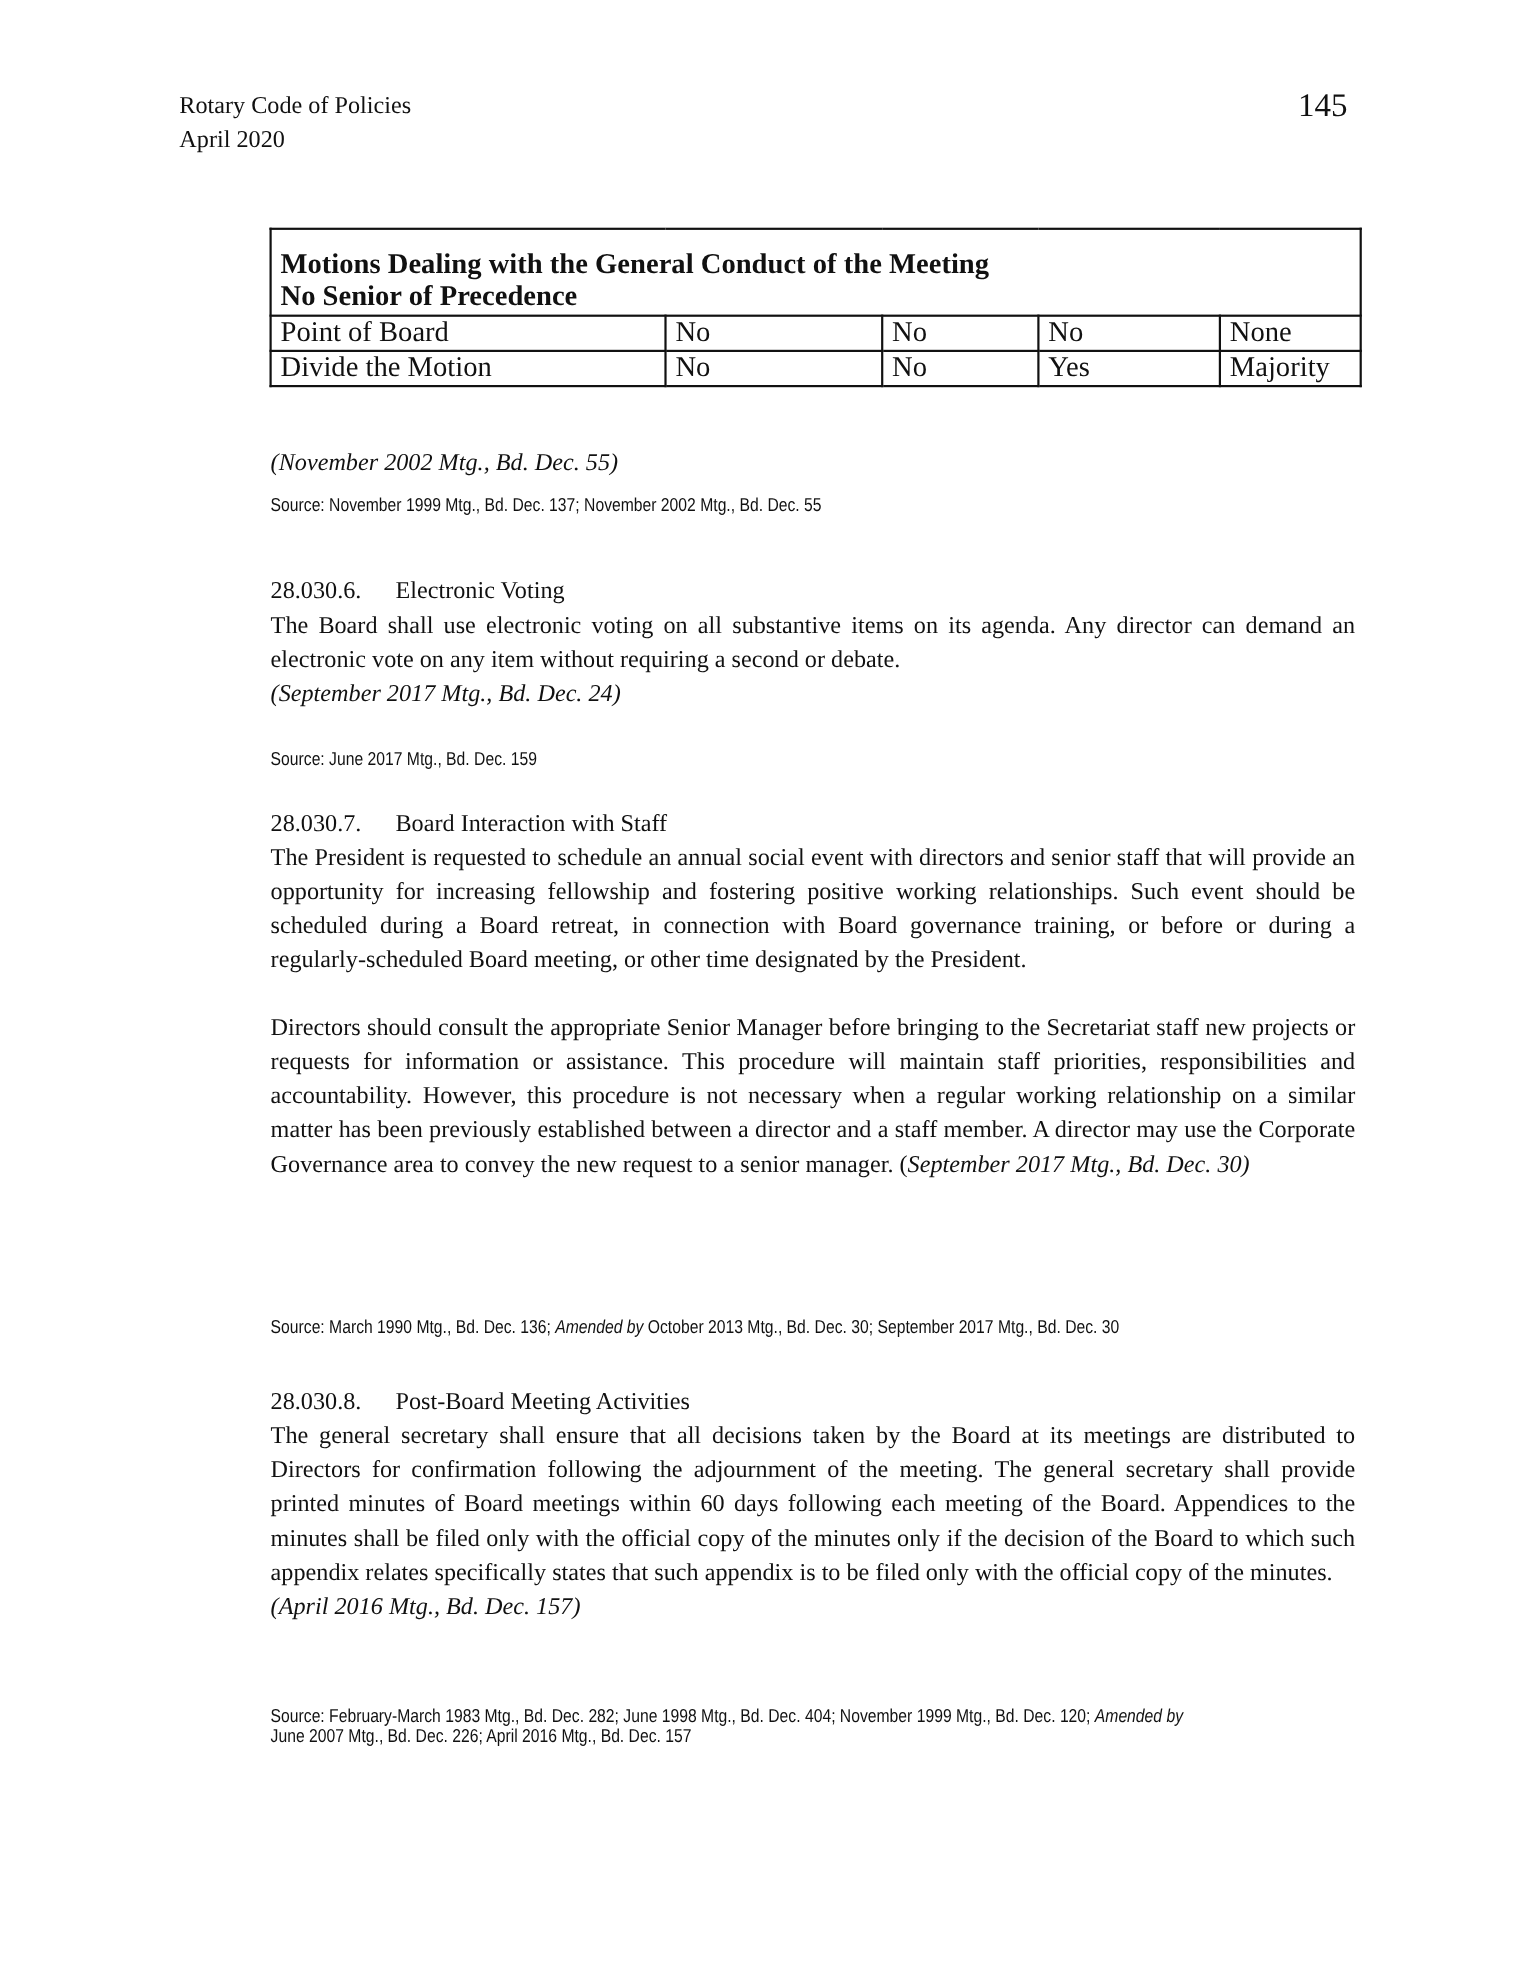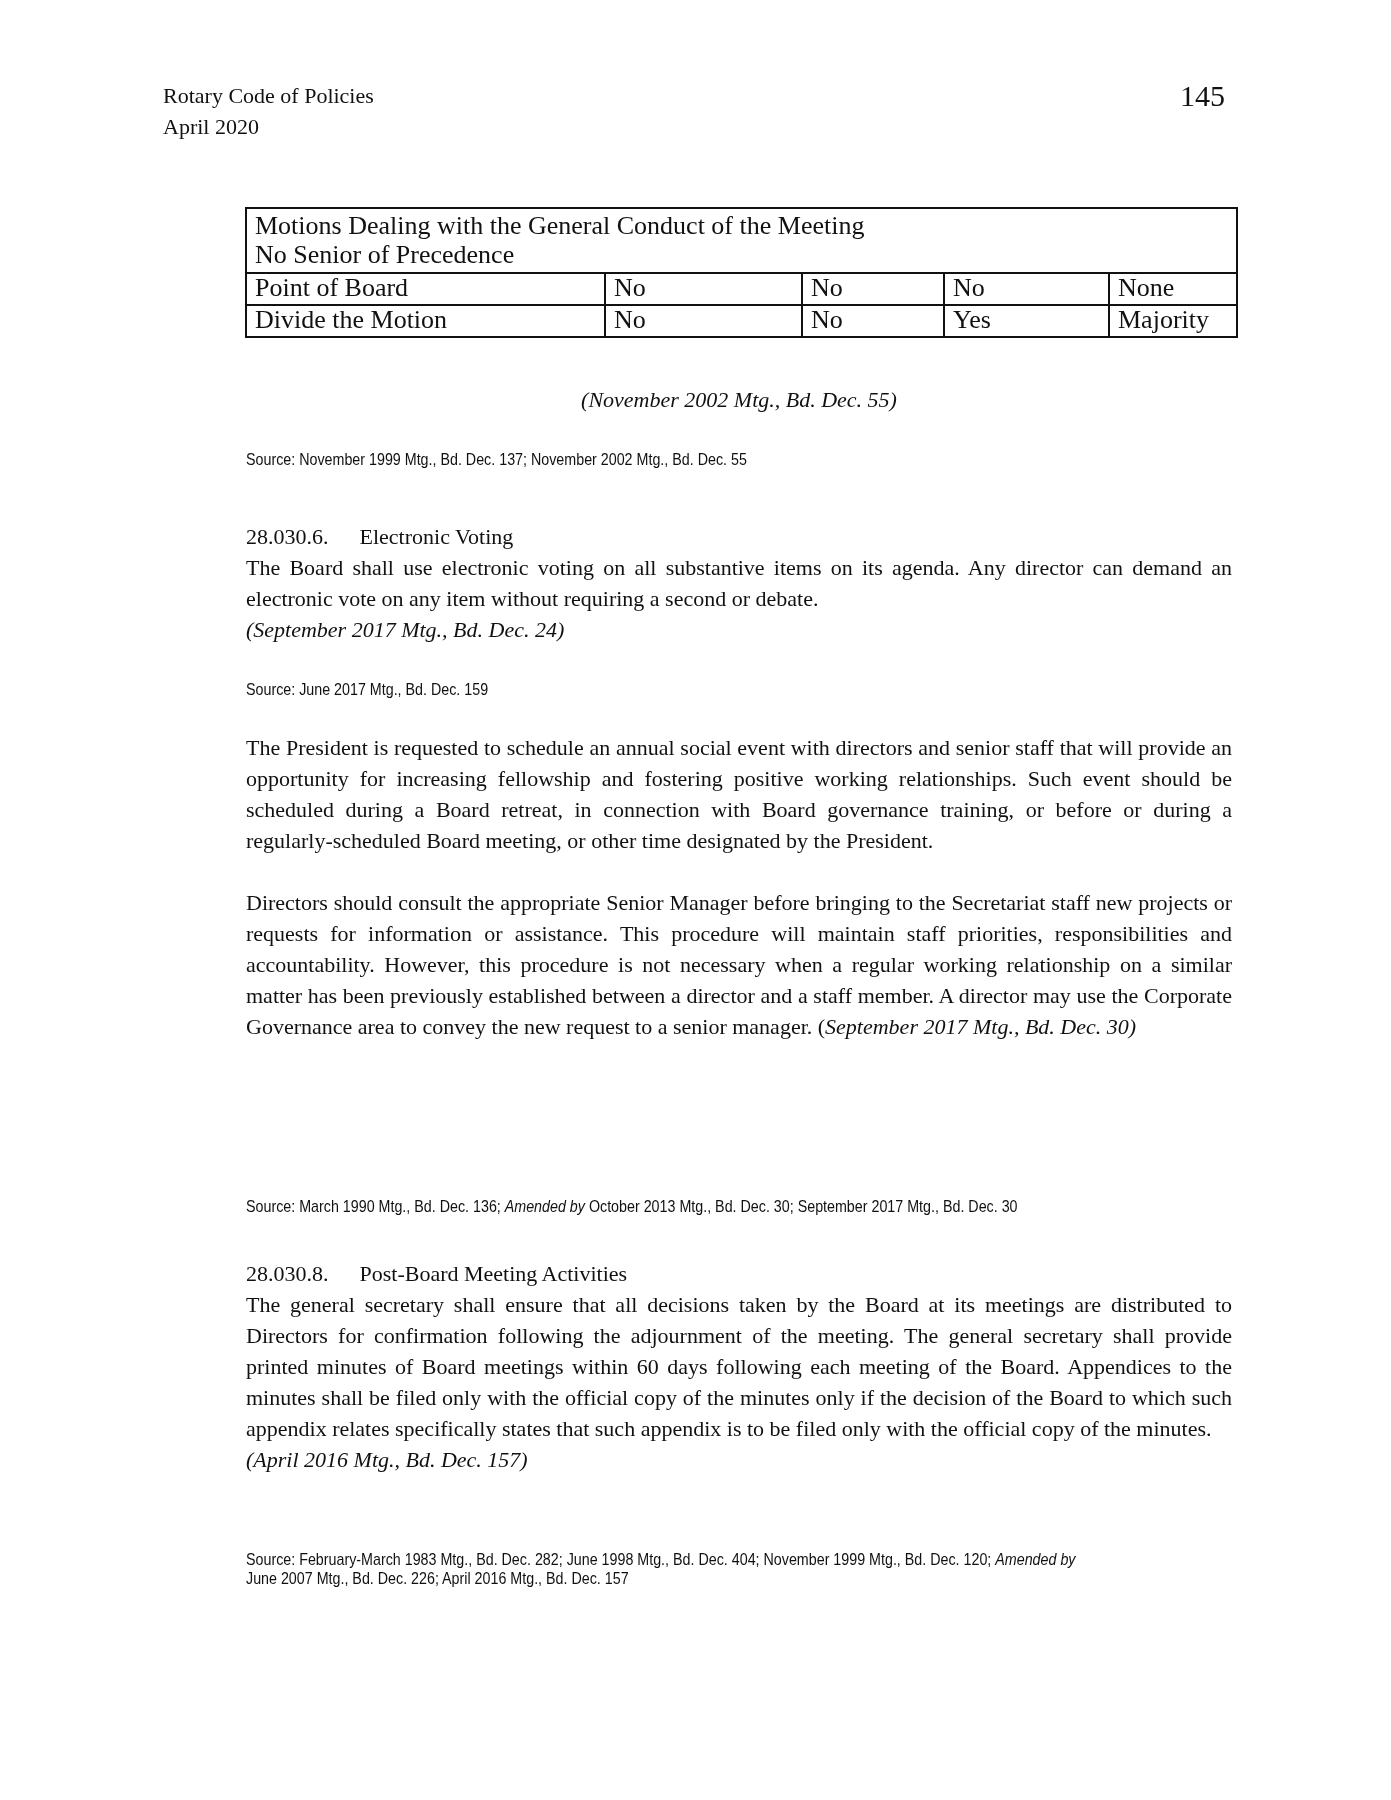--- a/index.html
+++ b/index.html
@@ -11,21 +11,21 @@
   .block { left: 246px; width: 986px; }
   .justify { text-align: justify; text-align-last: left; }
   .u { text-underline-offset: 3px; text-decoration-thickness: 2px; margin-left: 20px; }
   .it { font-style: italic; }
   .source { font-family: "Liberation Sans", "DejaVu Sans", sans-serif; font-size: 17px; line-height: 19px;
             transform: scaleX(0.84); transform-origin: left top; white-space: nowrap; }
   .source .it { font-style: italic; }
   table.motions { position: absolute; left: 245px; top: 207px; width: 993px; border-collapse: collapse;
                   font-family: "Liberation Serif", serif; font-size: 26px; }
   table.motions td { border: 2px solid #111; padding: 0 0 0 8px; height: 30px; line-height: 28px; vertical-align: top; white-space: nowrap; }
-  table.motions td.hd { font-weight: normal; height: 61px; line-height: 29px; padding-top: 2px; }
+  table.motions td.hd { font-weight: bold; height: 61px; line-height: 29px; padding-top: 16px; }
   .c1 { width: 349px; } .c2 { width: 187px; } .c3 { width: 132px; } .c4 { width: 155px; }
   .para { margin: 0; }
 </style>
 </head>
 <body>
 
 <div class="abs hdr serif" style="top:80px;">
   <div>Rotary Code of Policies</div>
   <div>April 2020</div>
 </div>
@@ -49,34 +49,38 @@
   <tr>
     <td class="c1">Divide the Motion</td>
     <td class="c2">No</td>
     <td class="c3">No</td>
     <td class="c4">Yes</td>
     <td>Majority</td>
   </tr>
 </tbody>
   </table>
 
-<div class="abs block serif it" style="top:384px;text-align:center;">(November 2002 Mtg., Bd. Dec. 55)</div>
+<div class="abs block serif it" style="top:404px;">(November 2002 Mtg., Bd. Dec. 55)</div>
 <div class="abs block source" style="top:450px;">Source:  November 1999 Mtg., Bd. Dec. 137; November 2002 Mtg., Bd. Dec. 55</div>
 
 <div class="abs block serif" style="top:521px;">
   <div>
     <span>28.030.6.</span>&nbsp;
     <span class="u">Electronic Voting</span>
   </div>
   <p class="para justify">The Board shall use electronic voting on all substantive items on its agenda.  Any director can demand an electronic vote on any item without requiring a second or debate.</p>
   <div class="it">(September 2017 Mtg., Bd. Dec. 24)</div>
 </div>
 <div class="abs block source" style="top:680px;">Source:  June 2017 Mtg., Bd. Dec.  159</div>
 
 <div class="abs block serif" style="top:732px;">
+  <div>
+    <span>28.030.7.</span>&nbsp;
+    <span class="u">Board Interaction with Staff</span>
+  </div>
   <p class="para justify">The President is requested to schedule an annual social event with directors and senior staff that will provide an opportunity for increasing fellowship and fostering positive working relationships.  Such event should be scheduled during a Board retreat, in connection with Board governance training, or before or during a regularly-scheduled Board meeting, or other time designated by the President.</p>
   <div style="height:31px;"></div>
   <p class="para justify"><span>Directors should consult the appropriate Senior Manager before bringing to the Secretariat staff new projects or requests for information or assistance.  This procedure will maintain staff priorities, responsibilities and accountability.  However, this procedure is not necessary when a regular working relationship on a similar matter has been previously established between a director and a staff member.  A director may use the Corporate Governance area to convey the new request to a senior manager.  (</span><span class="it">September 2017 Mtg., Bd. Dec. 30)</span></p>
 </div>
 <div class="abs block source" style="top:1197px;">
   <span>Source:  March 1990 Mtg., Bd. Dec. 136; </span><span class="it">Amended by</span><span> October 2013 Mtg., Bd. Dec. 30; September 2017 Mtg., Bd. Dec. 30</span>
 </div>
 
 <div class="abs block serif" style="top:1258px;">
   <div>

